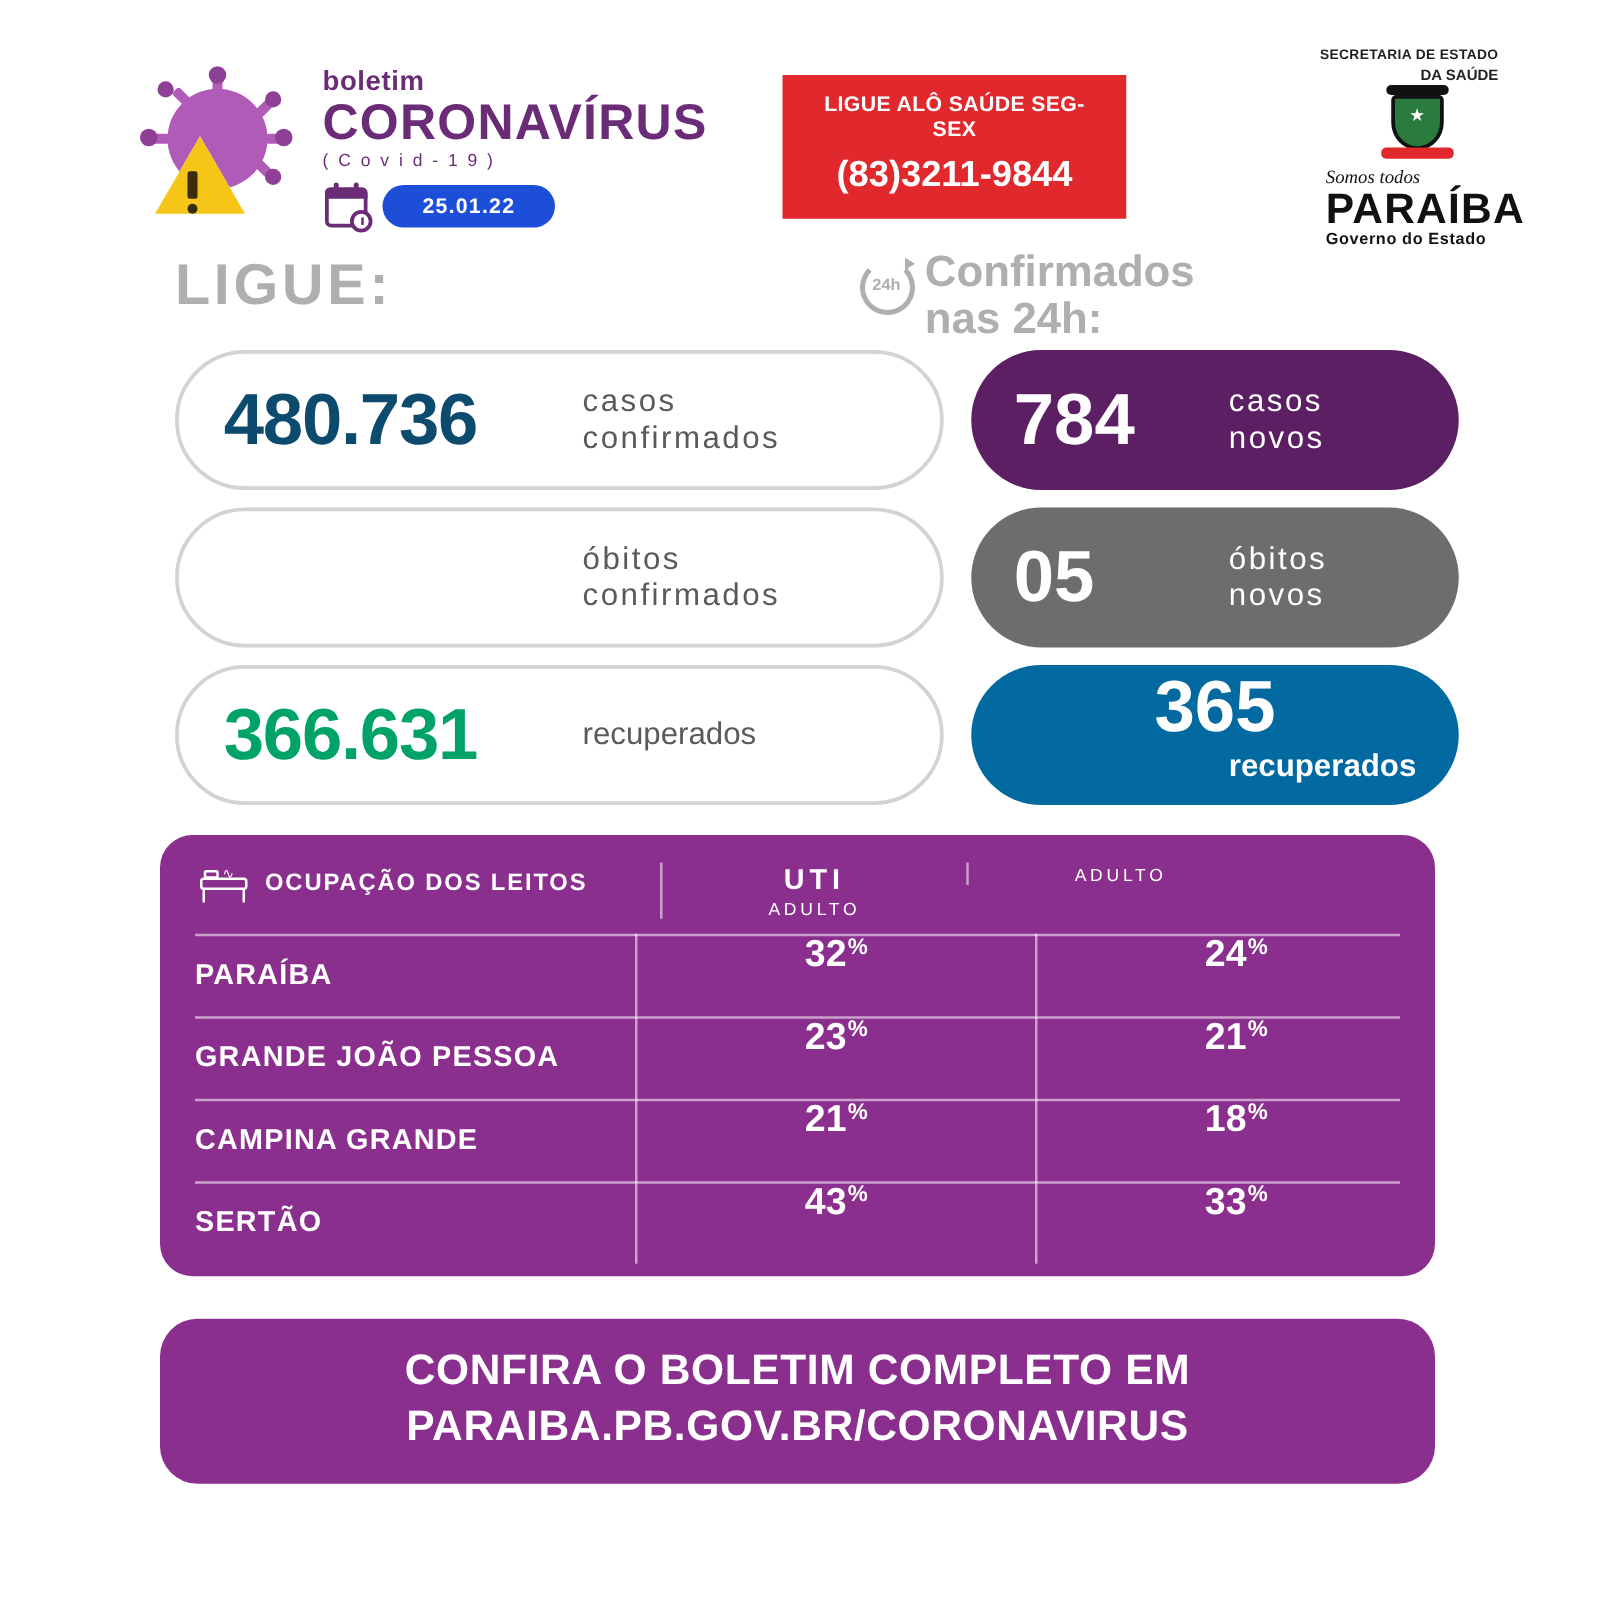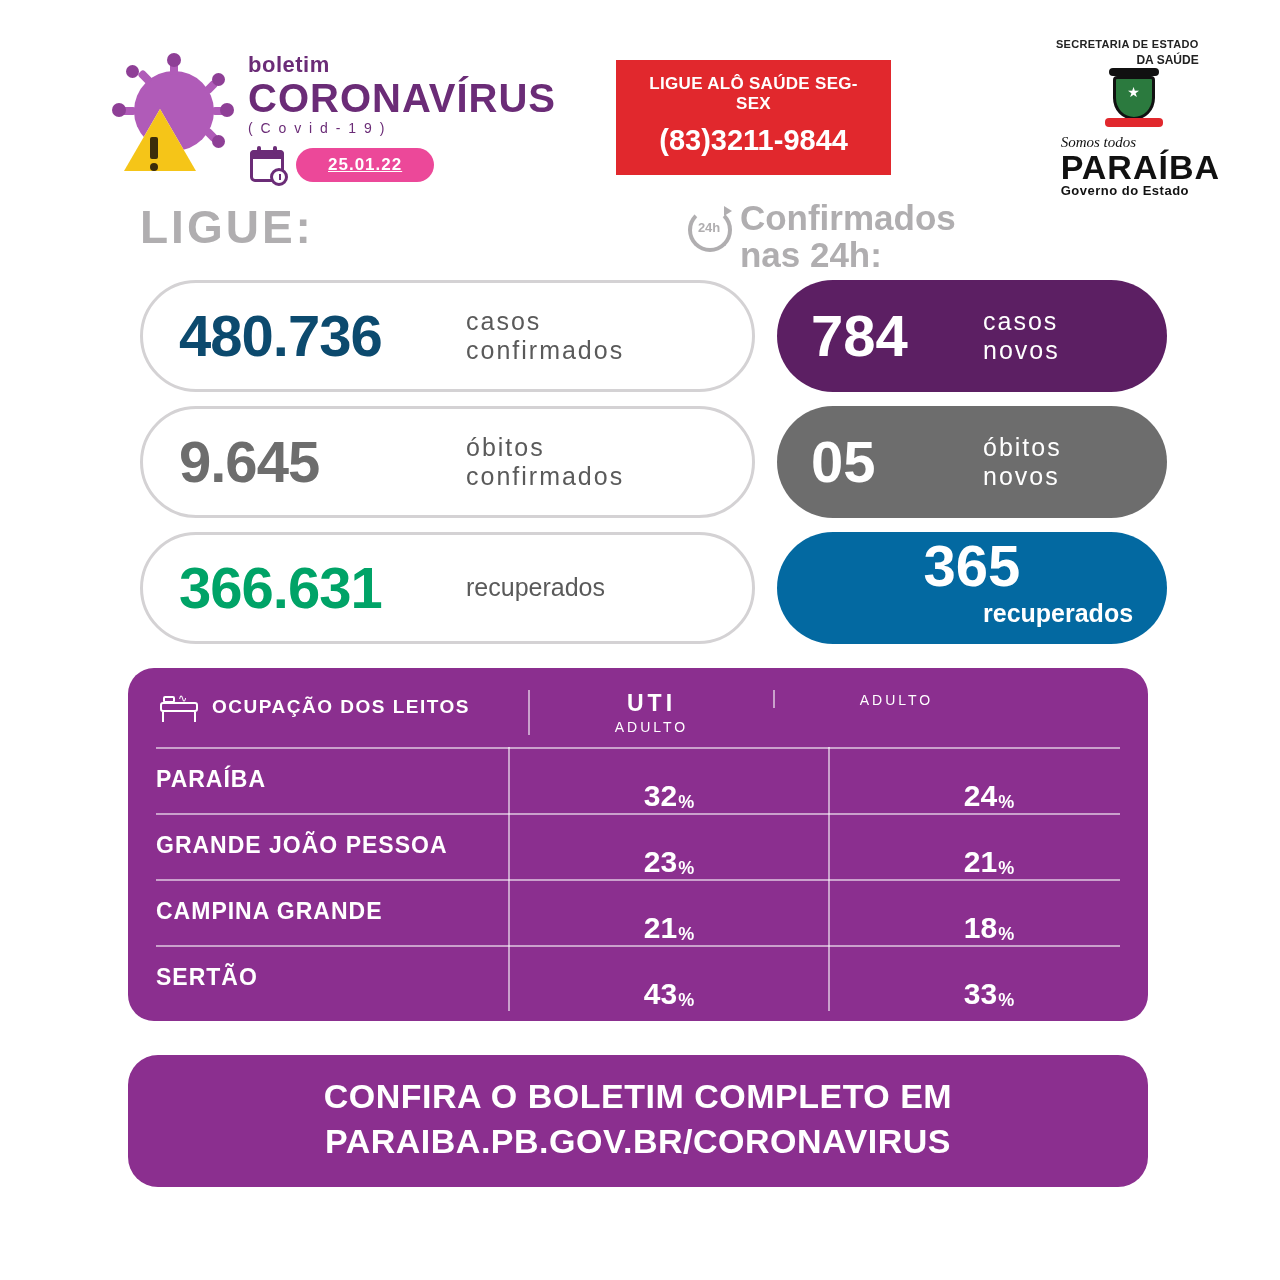--- a/index.html
+++ b/index.html
@@ -33,36 +33,36 @@
   }
   .warn-tri-inner {
     position: absolute; left: 30px; top: 74px; width: 8px; height: 22px;
     background: #3b2d0a; border-radius: 2px;
   }
   .warn-dot {
     position: absolute; left: 30px; top: 100px; width: 8px; height: 8px;
     background: #3b2d0a; border-radius: 50%;
   }
 
-  .title-block { margin-left: 18px; }
+  .title-block { margin-left: 28px; }
   .boletim { font-size: 22px; color: #6b2c77; font-weight: bold; letter-spacing: .5px; }
   .coronavirus {
     font-size: 40px; color: #6b2c77; font-weight: bold; letter-spacing: 1px; line-height: 1;
   }
   .covid19 { font-size: 14px; color: #6b2c77; letter-spacing: 2px; margin-top: 2px;}
   .date-row { display: flex; align-items: center; margin-top: 10px; }
   .cal-icon { width: 38px; height: 38px; position: relative; flex: 0 0 38px; }
   .cal-body { position: absolute; inset: 4px 2px 2px 2px; border: 3px solid #6b2c77; border-radius: 5px; }
   .cal-top { position: absolute; left: 2px; right: 2px; top: 4px; height: 9px; background: #6b2c77; border-radius: 4px 4px 0 0; }
   .cal-peg { position: absolute; width: 4px; height: 8px; background: #6b2c77; border-radius: 2px; top: 0; }
   .cal-clock { position: absolute; right: -2px; bottom: -2px; width: 18px; height: 18px; border: 3px solid #6b2c77; border-radius: 50%; background: #fff; }
   .cal-hand { position: absolute; left: 6px; top: 3px; width: 2px; height: 6px; background: #6b2c77; }
   .date-pill {
-    background: #ec4899; color: #fff; font-size: 17px; font-weight: bold;
-    padding: 7px 32px; border-radius: 20px; margin-left: 10px; letter-spacing: 1px; text-decoration: underline;
+    background: #1d4ed8; color: #fff; font-size: 17px; font-weight: bold;
+    padding: 7px 32px; border-radius: 20px; margin-left: 10px; letter-spacing: 1px;
   }
 
   .phone-box {
     background: #e1282d; color: #fff; margin-left: 60px;
     padding: 14px 26px 18px; text-align: center; width: 275px;
   }
   .phone-label { font-size: 17px; font-weight: bold; letter-spacing: .3px; }
   .phone-number { font-size: 29px; font-weight: bold; margin-top: 10px; }
 
   .gov-block { display: flex; align-items: center; margin-left: auto; flex-direction: column; }
@@ -136,21 +136,21 @@
   .lh-col .t2 { font-size: 14px; letter-spacing: 3px; margin-top: 2px; }
 
   .leitos-row { display: flex; align-items: center; height: 66px; position: relative; }
   .leitos-row + .leitos-row::before,
   .leitos-head + .leitos-row::before {
     content: ""; position: absolute; left: 28px; right: 28px; top: 0; height: 2px;
     background: rgba(255,255,255,.55);
   }
   .lr-name { width: 400px; padding-left: 28px; font-size: 23px; font-weight: bold; letter-spacing: 1px; }
   .lr-val { width: 338px; text-align: center; font-size: 30px; font-weight: bold; height: 66px;
-            display: flex; align-items: flex-end; justify-content: center; border-left: 2px solid rgba(255,255,255,.55); }
+            display: flex; align-items: flex-start; justify-content: center; border-left: 2px solid rgba(255,255,255,.55); }
   .lr-val .pct { font-size: 18px; font-weight: bold; margin-left: 1px; }
 
   
   .footer {
     margin: 34px 0 0 128px; width: 1020px; background: #8b2f8f; border-radius: 30px;
     color: #fff; text-align: center; padding: 22px 0 26px;
   }
   .footer .l1 { font-size: 34px; font-weight: bold; letter-spacing: .5px; }
   .footer .l2 { font-size: 34px; font-weight: bold; margin-top: 6px; letter-spacing: .5px; }
 </style>
@@ -253,21 +253,20 @@
         <div class="rnum">784</div>
         <div class="rcap">
           <div>casos</div>
           <div>novos</div>
         </div>
       </div>
     </div>
 
     <div class="stat-row">
       <div class="card-left">
-        <div class="big-num gray">9.645</div>
         <div class="cap">
           <div>óbitos</div>
           <div>confirmados</div>
         </div>
       </div>
       <div class="card-right gray">
         <div class="rnum">05</div>
         <div class="rcap">
           <div>óbitos</div>
           <div>novos</div>

